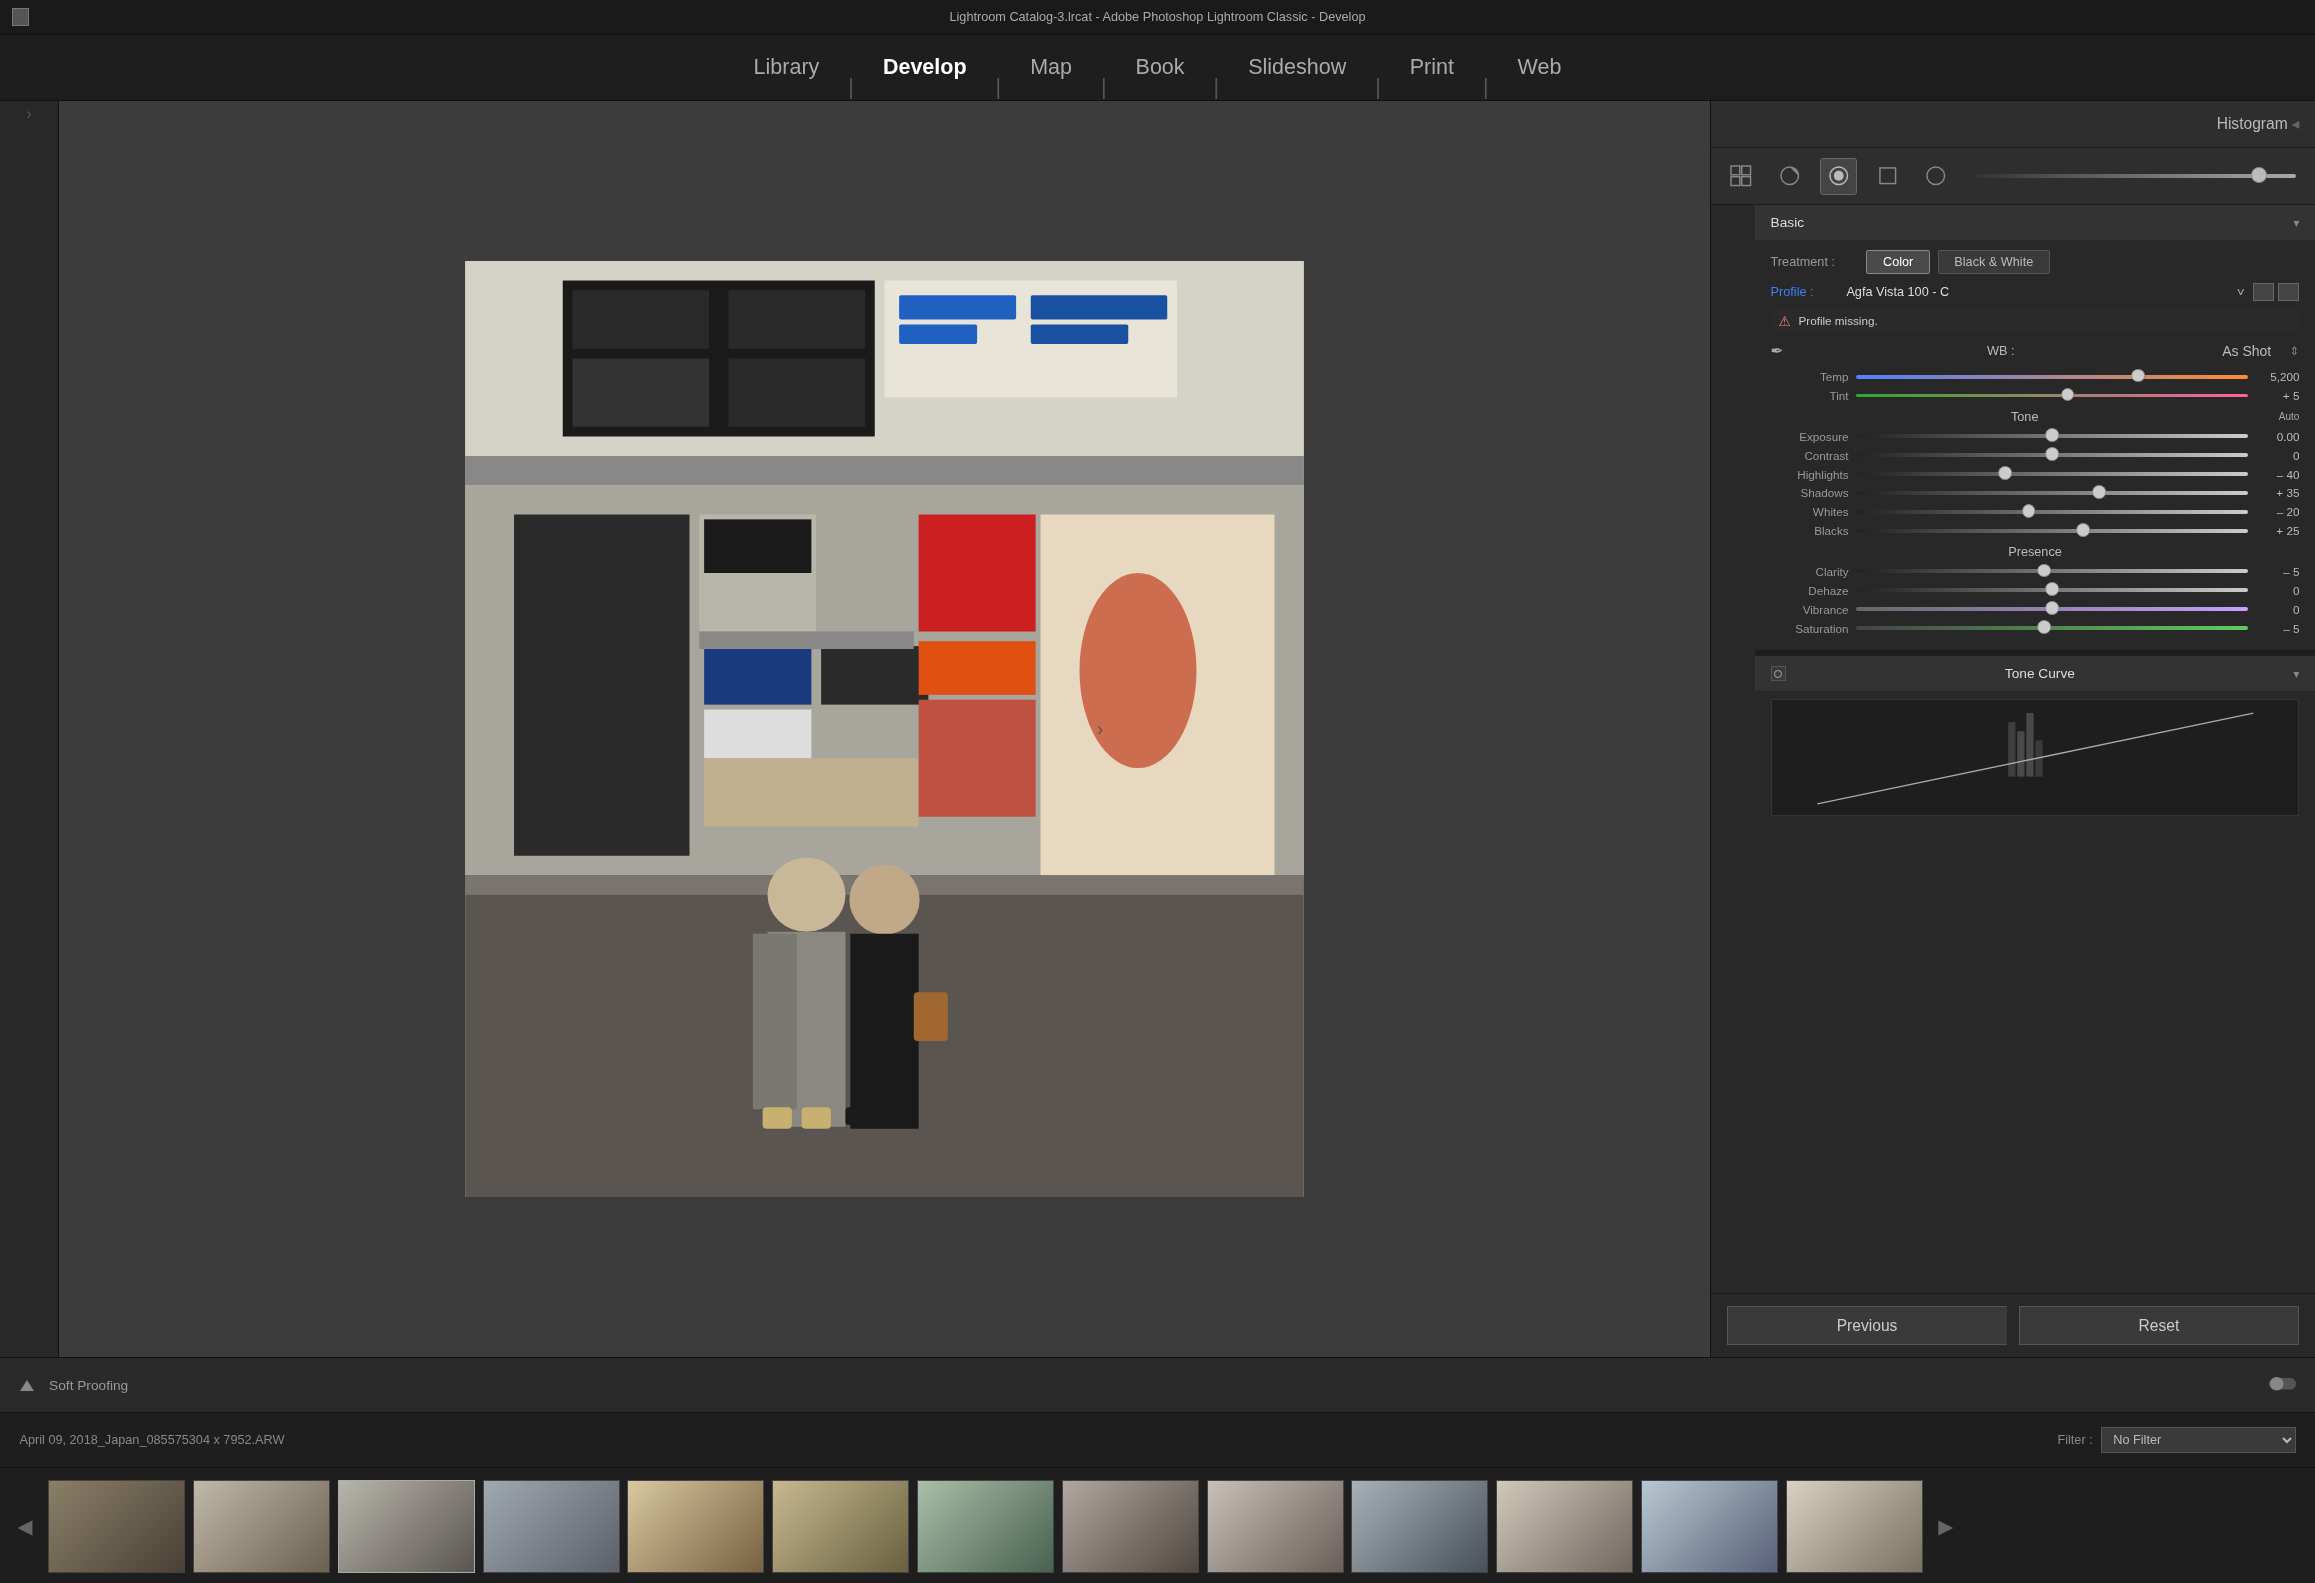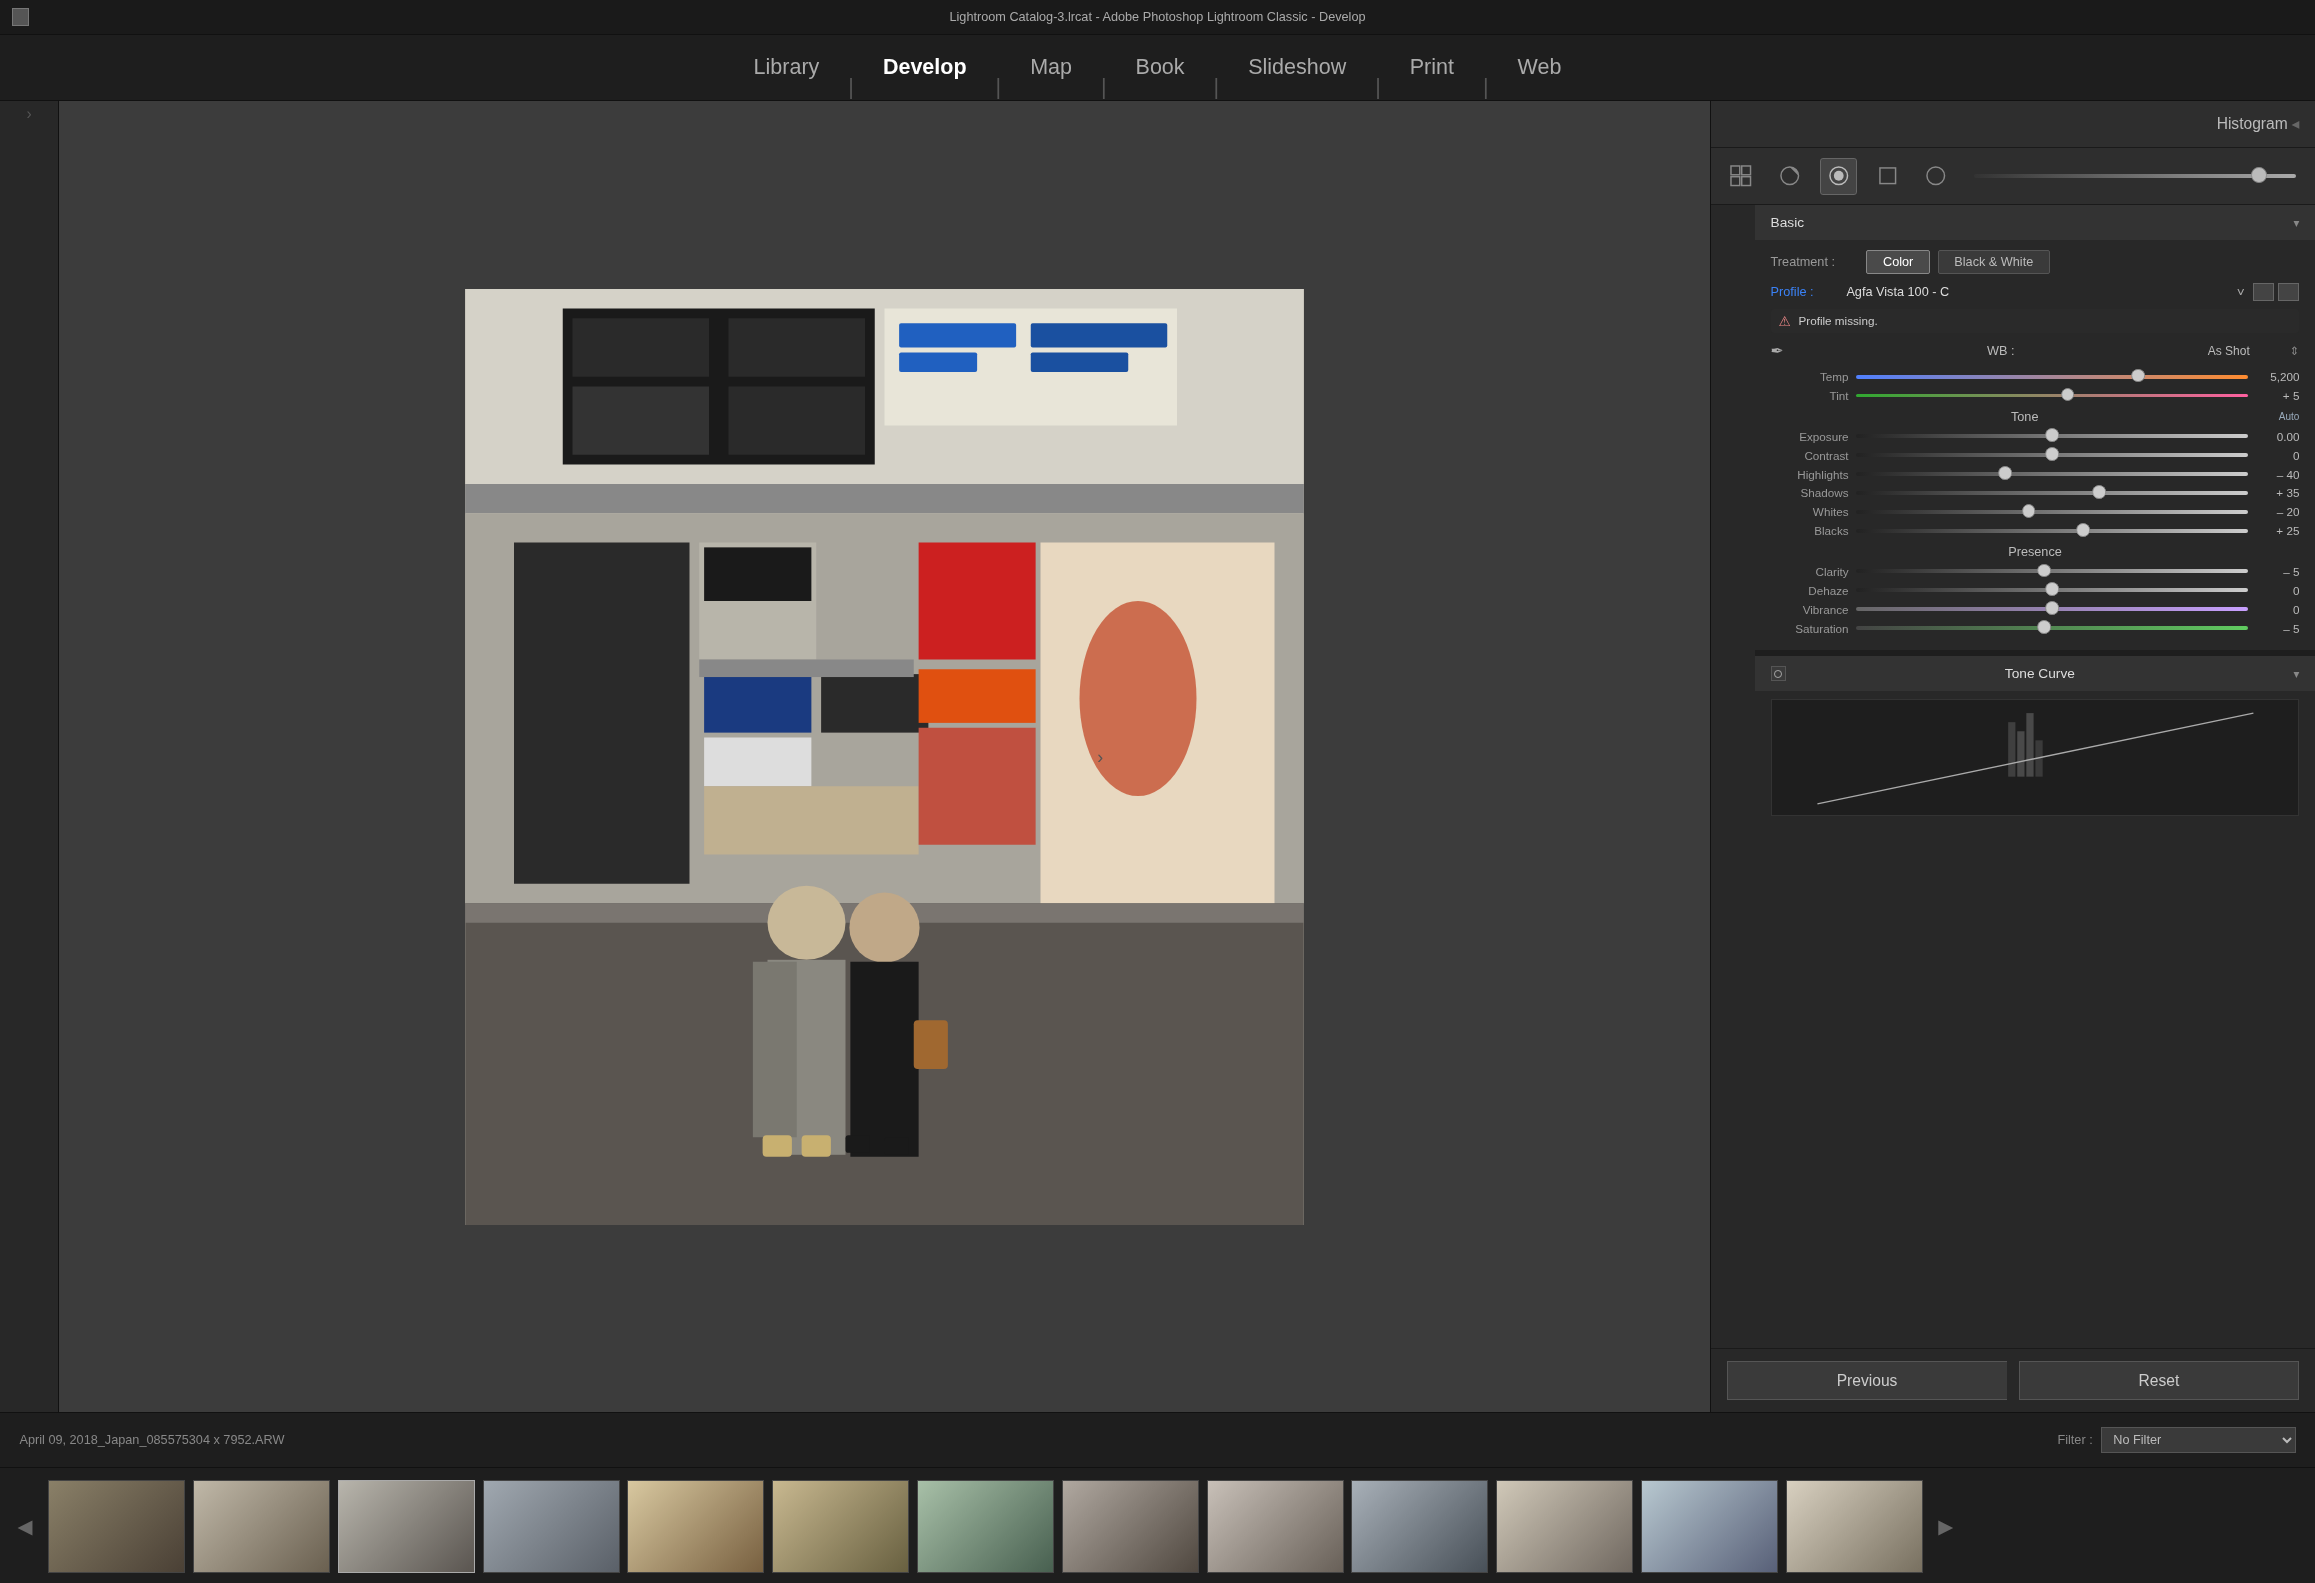--- a/index.html
+++ b/index.html
@@ -234,23 +234,23 @@
       cursor: pointer;
     }
     .wb-label {
       flex: 1;
       text-align: center;
       color: #bbb;
       font-size: 12.7px;
     }
     .wb-value {
       color: #bbb;
-      font-size: 12px;
+      font-size: 14px;
       min-width: 78px;
-      text-align: left;
+      text-align: center;
     }
 
     
     .slider-row {
       display: flex;
       align-items: center;
       margin-bottom: 5.9px;
       gap: 7.8px;
     }
     .slider-name {
@@ -783,20 +783,30 @@
 
       <div id="action-buttons">
         <button class="action-btn">Previous</button>
         <button class="action-btn">Reset</button>
       </div>
 
     </div>
 
   </div>
 
+  <div id="proofing-bar">
+    <div class="triangle-icon"></div>
+    <span style="color:#999;font-size:13.7px;">Soft Proofing</span>
+    <div style="margin-left:auto;">
+      <svg width="27" height="17.6" viewBox="0 0 28 18">
+          <rect x="0" y="3" width="28" height="12" rx="6" fill="#555"></rect>
+          <circle cx="8" cy="9" r="7" fill="#888"></circle>
+        </svg>
+    </div>
+  </div>
 
   <div id="file-info-bar">
     <span class="file-info-text">April 09, 2018_Japan_085575304 x 7952.ARW</span>
     <div style="display:flex;align-items:center;gap:7.8px;">
       <span class="filter-label">Filter :</span>
       <select class="filter-select">
         <option>No Filter</option>
       </select>
     </div>
   </div>

